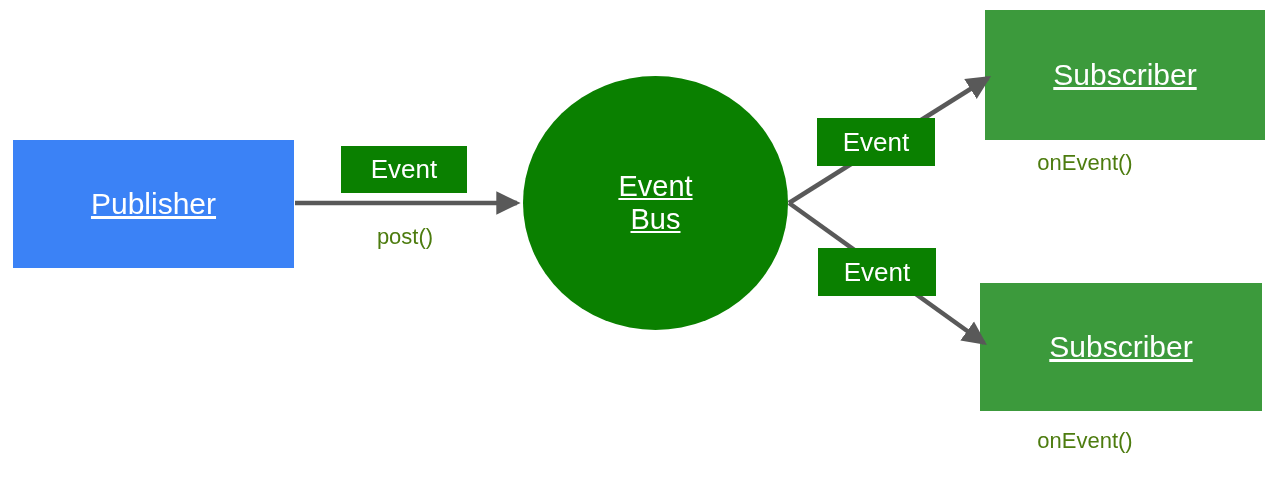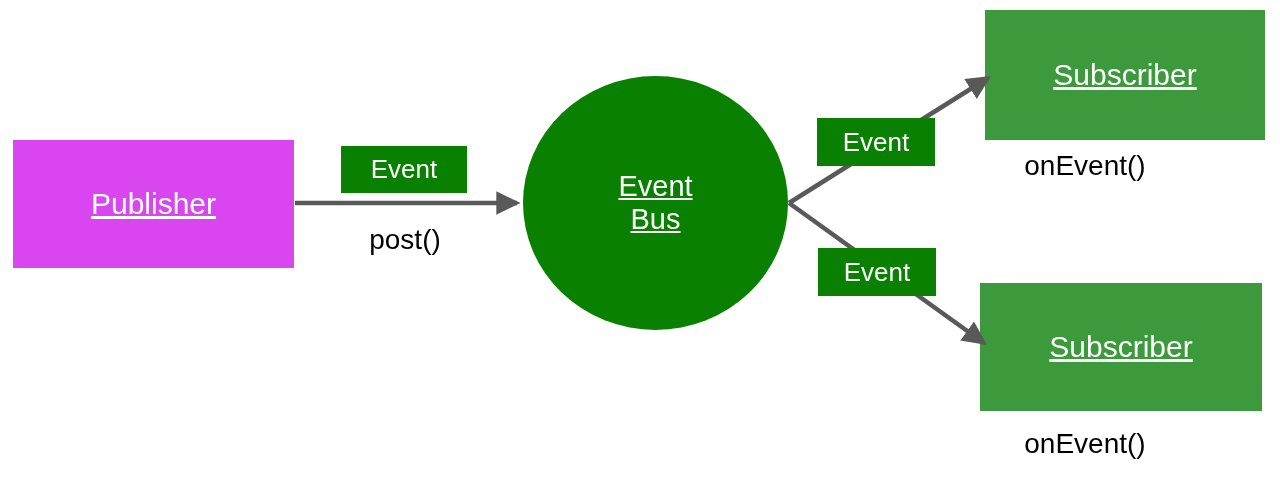--- a/index.html
+++ b/index.html
@@ -24,21 +24,21 @@
     text-align: center;
     line-height: 1.15;
     box-sizing: border-box;
     text-decoration: underline;
   }
   .box-publisher {
     left: 13px;
     top: 140px;
     width: 281px;
     height: 128px;
-    background: #d946ef;
+    background: #3b82f6;
     font-size: 30px;
     text-align: center;
   }
   .box-subscriber-top {
     left: 985px;
     top: 10px;
     width: 280px;
     height: 130px;
     background: #3c9a3c;
     font-size: 30px;
@@ -86,22 +86,22 @@
     height: 48px;
   }
   .tag-sub-bottom {
     left: 818px;
     top: 248px;
     width: 118px;
     height: 48px;
   }
   .caption {
     position: absolute;
-    color: #000000;
-    font-size: 28px;
+    color: #4d7c0f;
+    font-size: 22px;
     text-align: center;
     white-space: nowrap;
   }
   .caption-post {
     left: 340px;
     top: 224px;
     width: 130px;
   }
   .caption-onevent-top {
     left: 985px;

